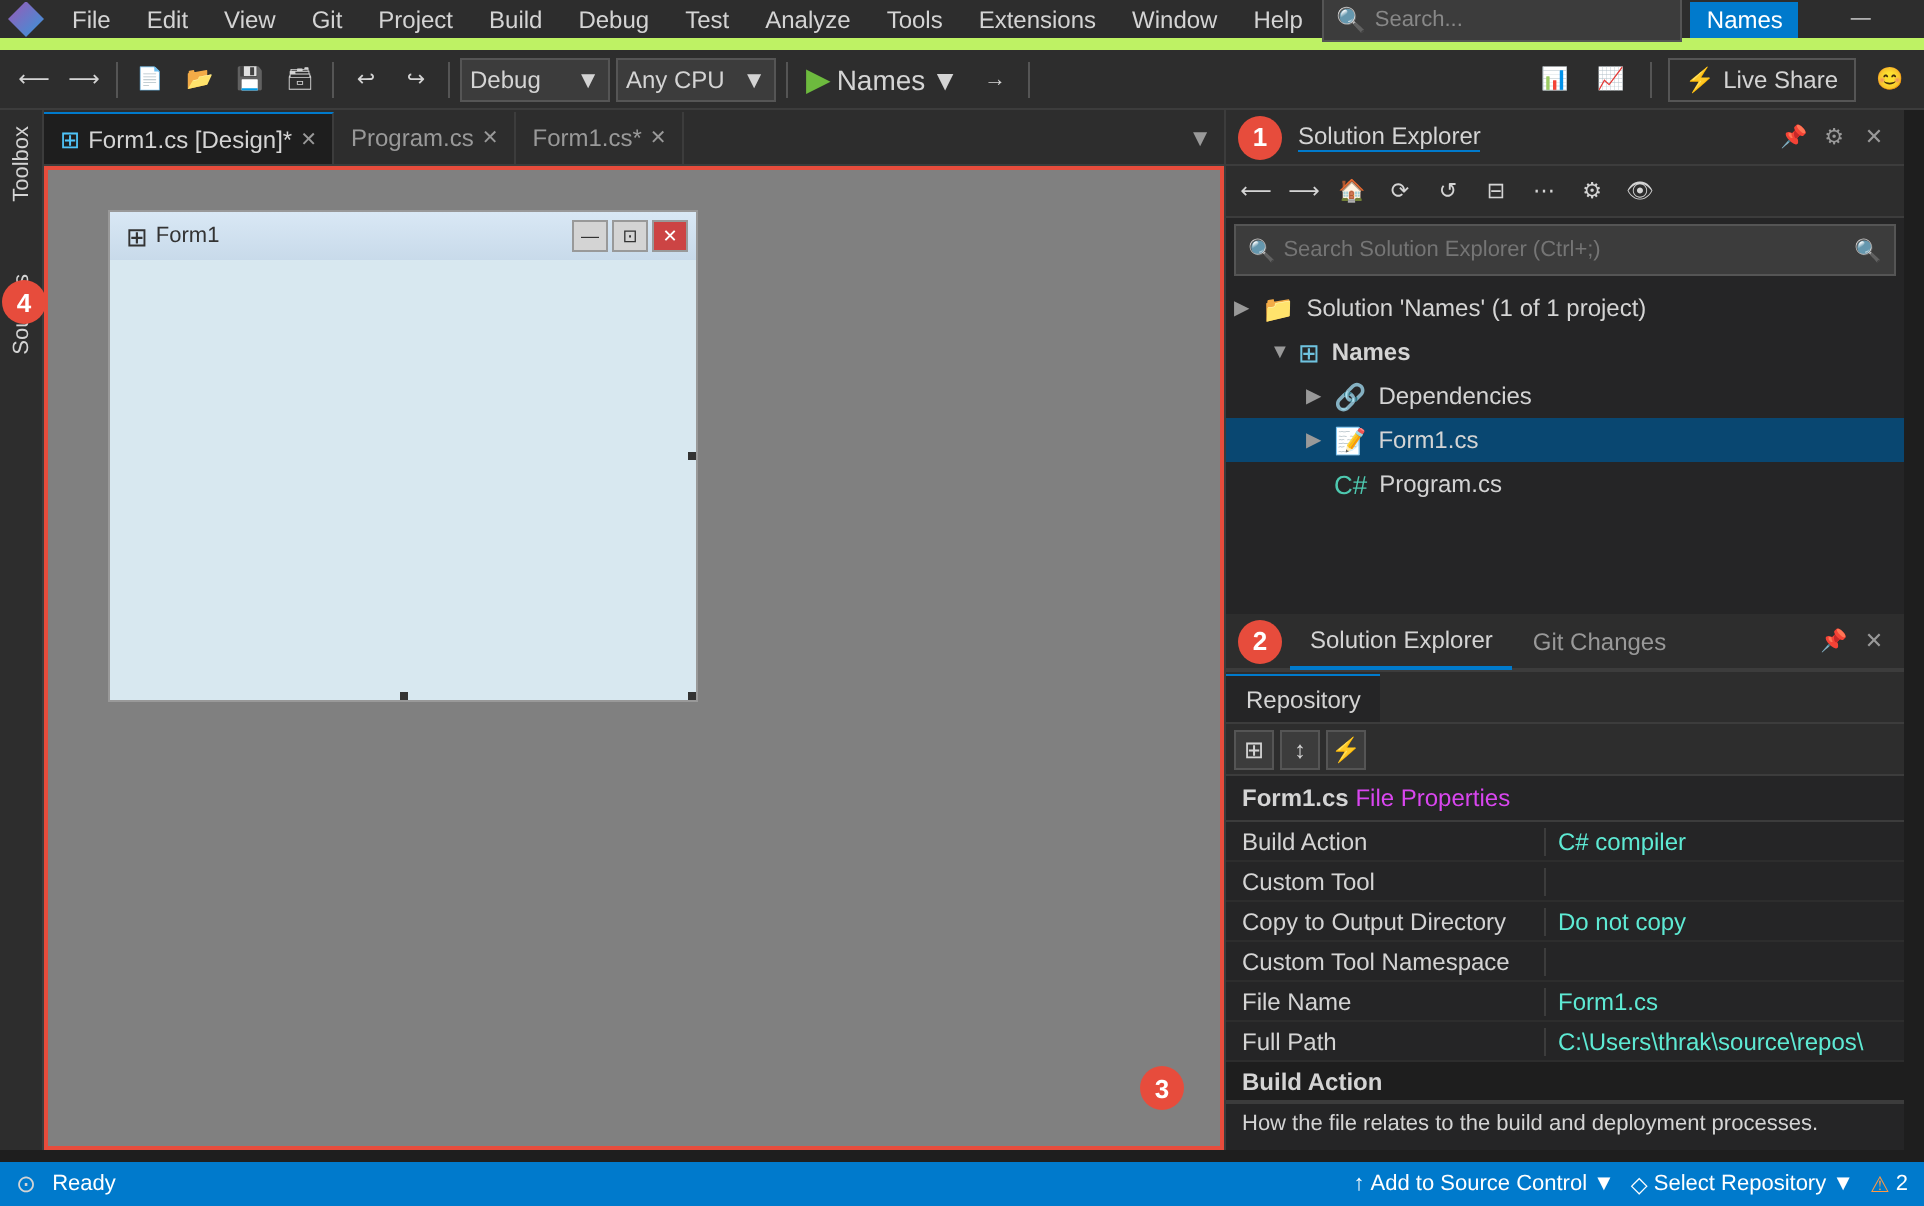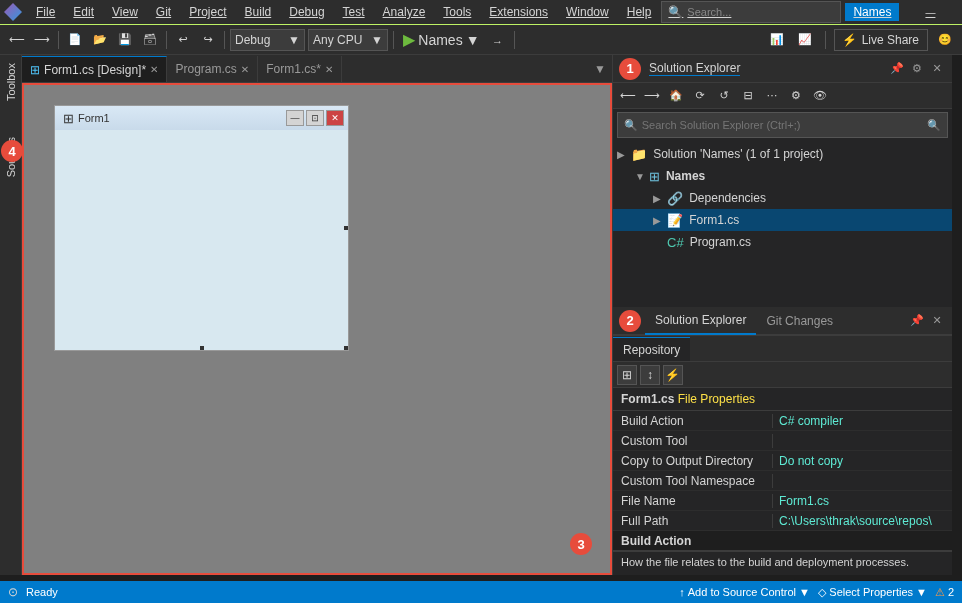--- a/index.html
+++ b/index.html
@@ -15,22 +15,21 @@
     }
 
     
     .menu-bar {
       background: #2d2d2d;
       height: 25px;
       display: flex;
       align-items: center;
       padding: 0 4px;
       gap: 2px;
-      border-bottom: 1px solid #bef264;
-      text-decoration: underline;
+      border-bottom: 6px solid #bef264;
     }
     .menu-logo {
       width: 22px;
       height: 22px;
       margin-right: 4px;
       display: flex;
       align-items: center;
       justify-content: center;
     }
     .menu-logo-shape {
@@ -776,21 +775,21 @@
       </div>
 
       <div class="prop-toolbar">
         <div class="prop-tool-btn">⊞</div>
         <div class="prop-tool-btn">↕</div>
         <div class="prop-tool-btn">⚡</div>
       </div>
 
       <div class="prop-file-title">
         <span>Form1.cs</span>
-        <span style="font-weight:normal;color:#fde047;text-align:right;"> File Properties</span>
+        <span style="font-weight:normal;color:#d946ef;text-align:right;"> File Properties</span>
       </div>
 
       <div class="prop-table">
         <div class="prop-row">
           <div class="prop-name">Build Action</div>
           <div class="prop-value">C# compiler</div>
         </div>
         <div class="prop-row">
           <div class="prop-name">Custom Tool</div>
           <div class="prop-value"></div>
@@ -822,21 +821,21 @@
   <span>⊙</span>
   <span class="status-item">Ready</span>
   <div class="status-right">
     <div class="status-item">
       <span>↑</span>
       <span>Add to Source Control</span>
       <span>▼</span>
     </div>
     <div class="status-item">
       <span>◇</span>
-      <span>Select Properties</span>
+      <span>Select Repository</span>
       <span>▼</span>
     </div>
     <div class="status-item">
       <span style="color:#ff9944;">⚠</span>
       <span>2</span>
     </div>
   </div>
 </div>
 
 </body></html>

